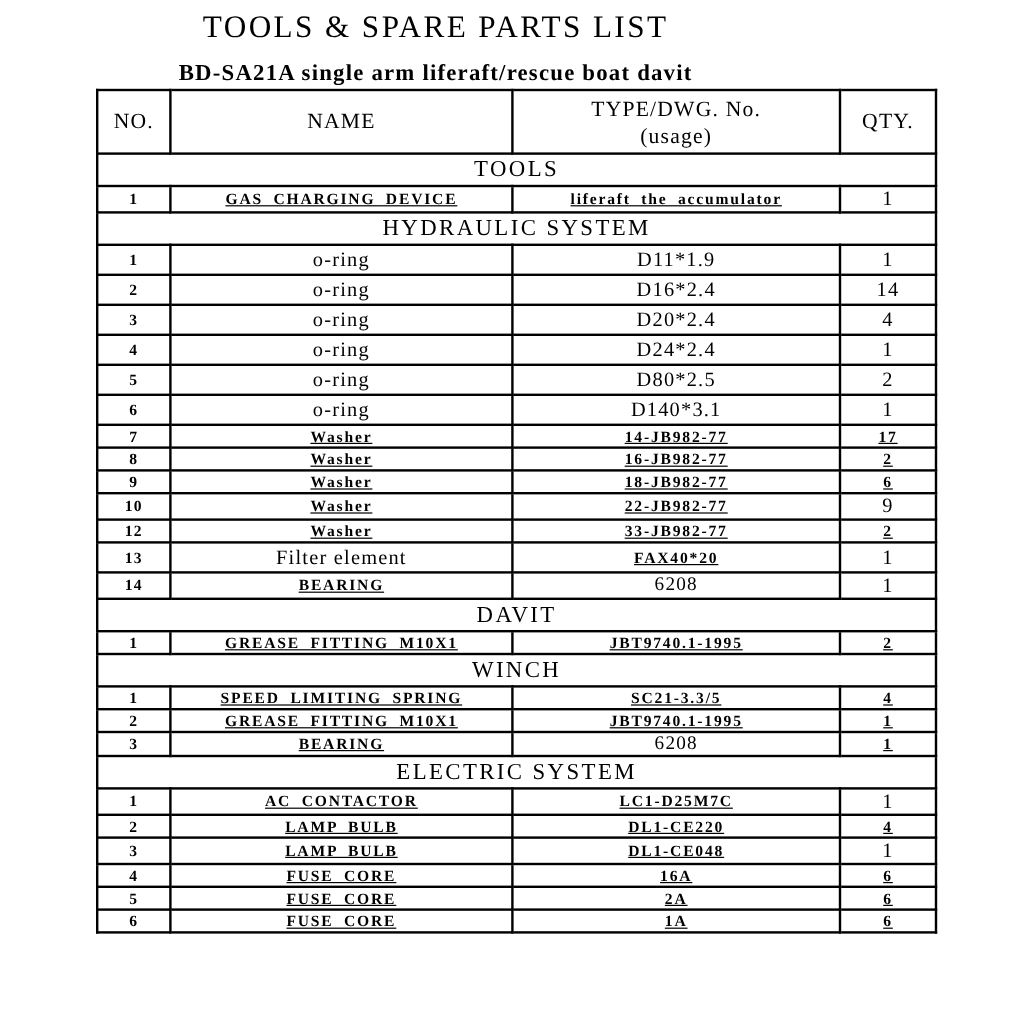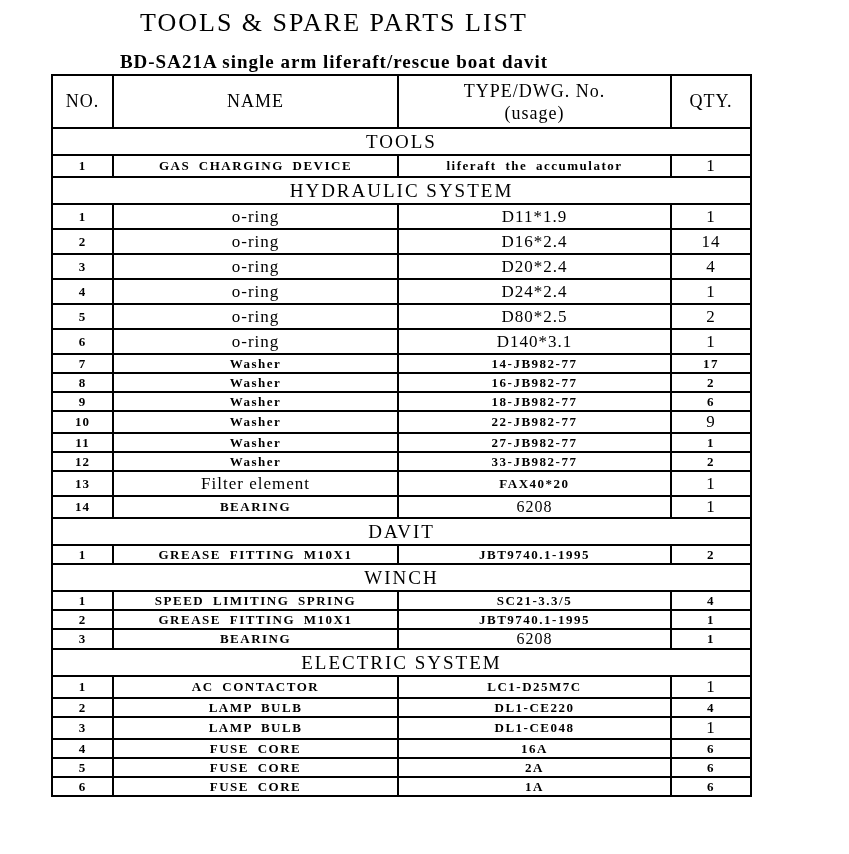--- a/index.html
+++ b/index.html
@@ -10,21 +10,21 @@
     height: 854px;
     font-family: "Liberation Serif", "DejaVu Serif", serif;
     color: #000000;
   }
   .page {
     width: 849px;
     height: 854px;
     overflow: hidden;
   }
   .content {
-    margin-left: 51px;
+    margin-left: 80px;
     width: 566px;
   }
   .doc-title {
     margin: 8px 0 0 0;
     text-align: center;
     font-size: 26px;
     font-weight: 400;
     letter-spacing: 2px;
     line-height: 30px;
     white-space: nowrap;
@@ -77,20 +77,21 @@
   td.lg {
     font-size: 17px;
     font-weight: 400;
     letter-spacing: 1px;
   }
   td.sm {
     font-size: 13px;
     font-weight: 700;
     letter-spacing: 1.5px;
     word-spacing: 4px;
+    text-decoration: underline;
   }
   td.xs {
     font-size: 16px;
     font-weight: 400;
     letter-spacing: 1px;
   }
 </style>
 </head>
 <body>
 
@@ -184,26 +185,20 @@
             <td class="sm">18-JB982-77</td>
             <td class="sm">6</td>
           </tr>
           <tr class="row-md">
             <td class="cell-no">10</td>
             <td class="sm">Washer</td>
             <td class="sm">22-JB982-77</td>
             <td class="lg">9</td>
           </tr>
           <tr class="row-sm">
-            <td class="cell-no">11</td>
-            <td class="sm">Washer</td>
-            <td class="sm">27-JB982-77</td>
-            <td class="sm">1</td>
-          </tr>
-          <tr class="row-sm">
             <td class="cell-no">12</td>
             <td class="sm">Washer</td>
             <td class="sm">33-JB982-77</td>
             <td class="sm">2</td>
           </tr>
           <tr class="row-lg">
             <td class="cell-no">13</td>
             <td class="lg">Filter element</td>
             <td class="sm">FAX40*20</td>
             <td class="lg">1</td>

